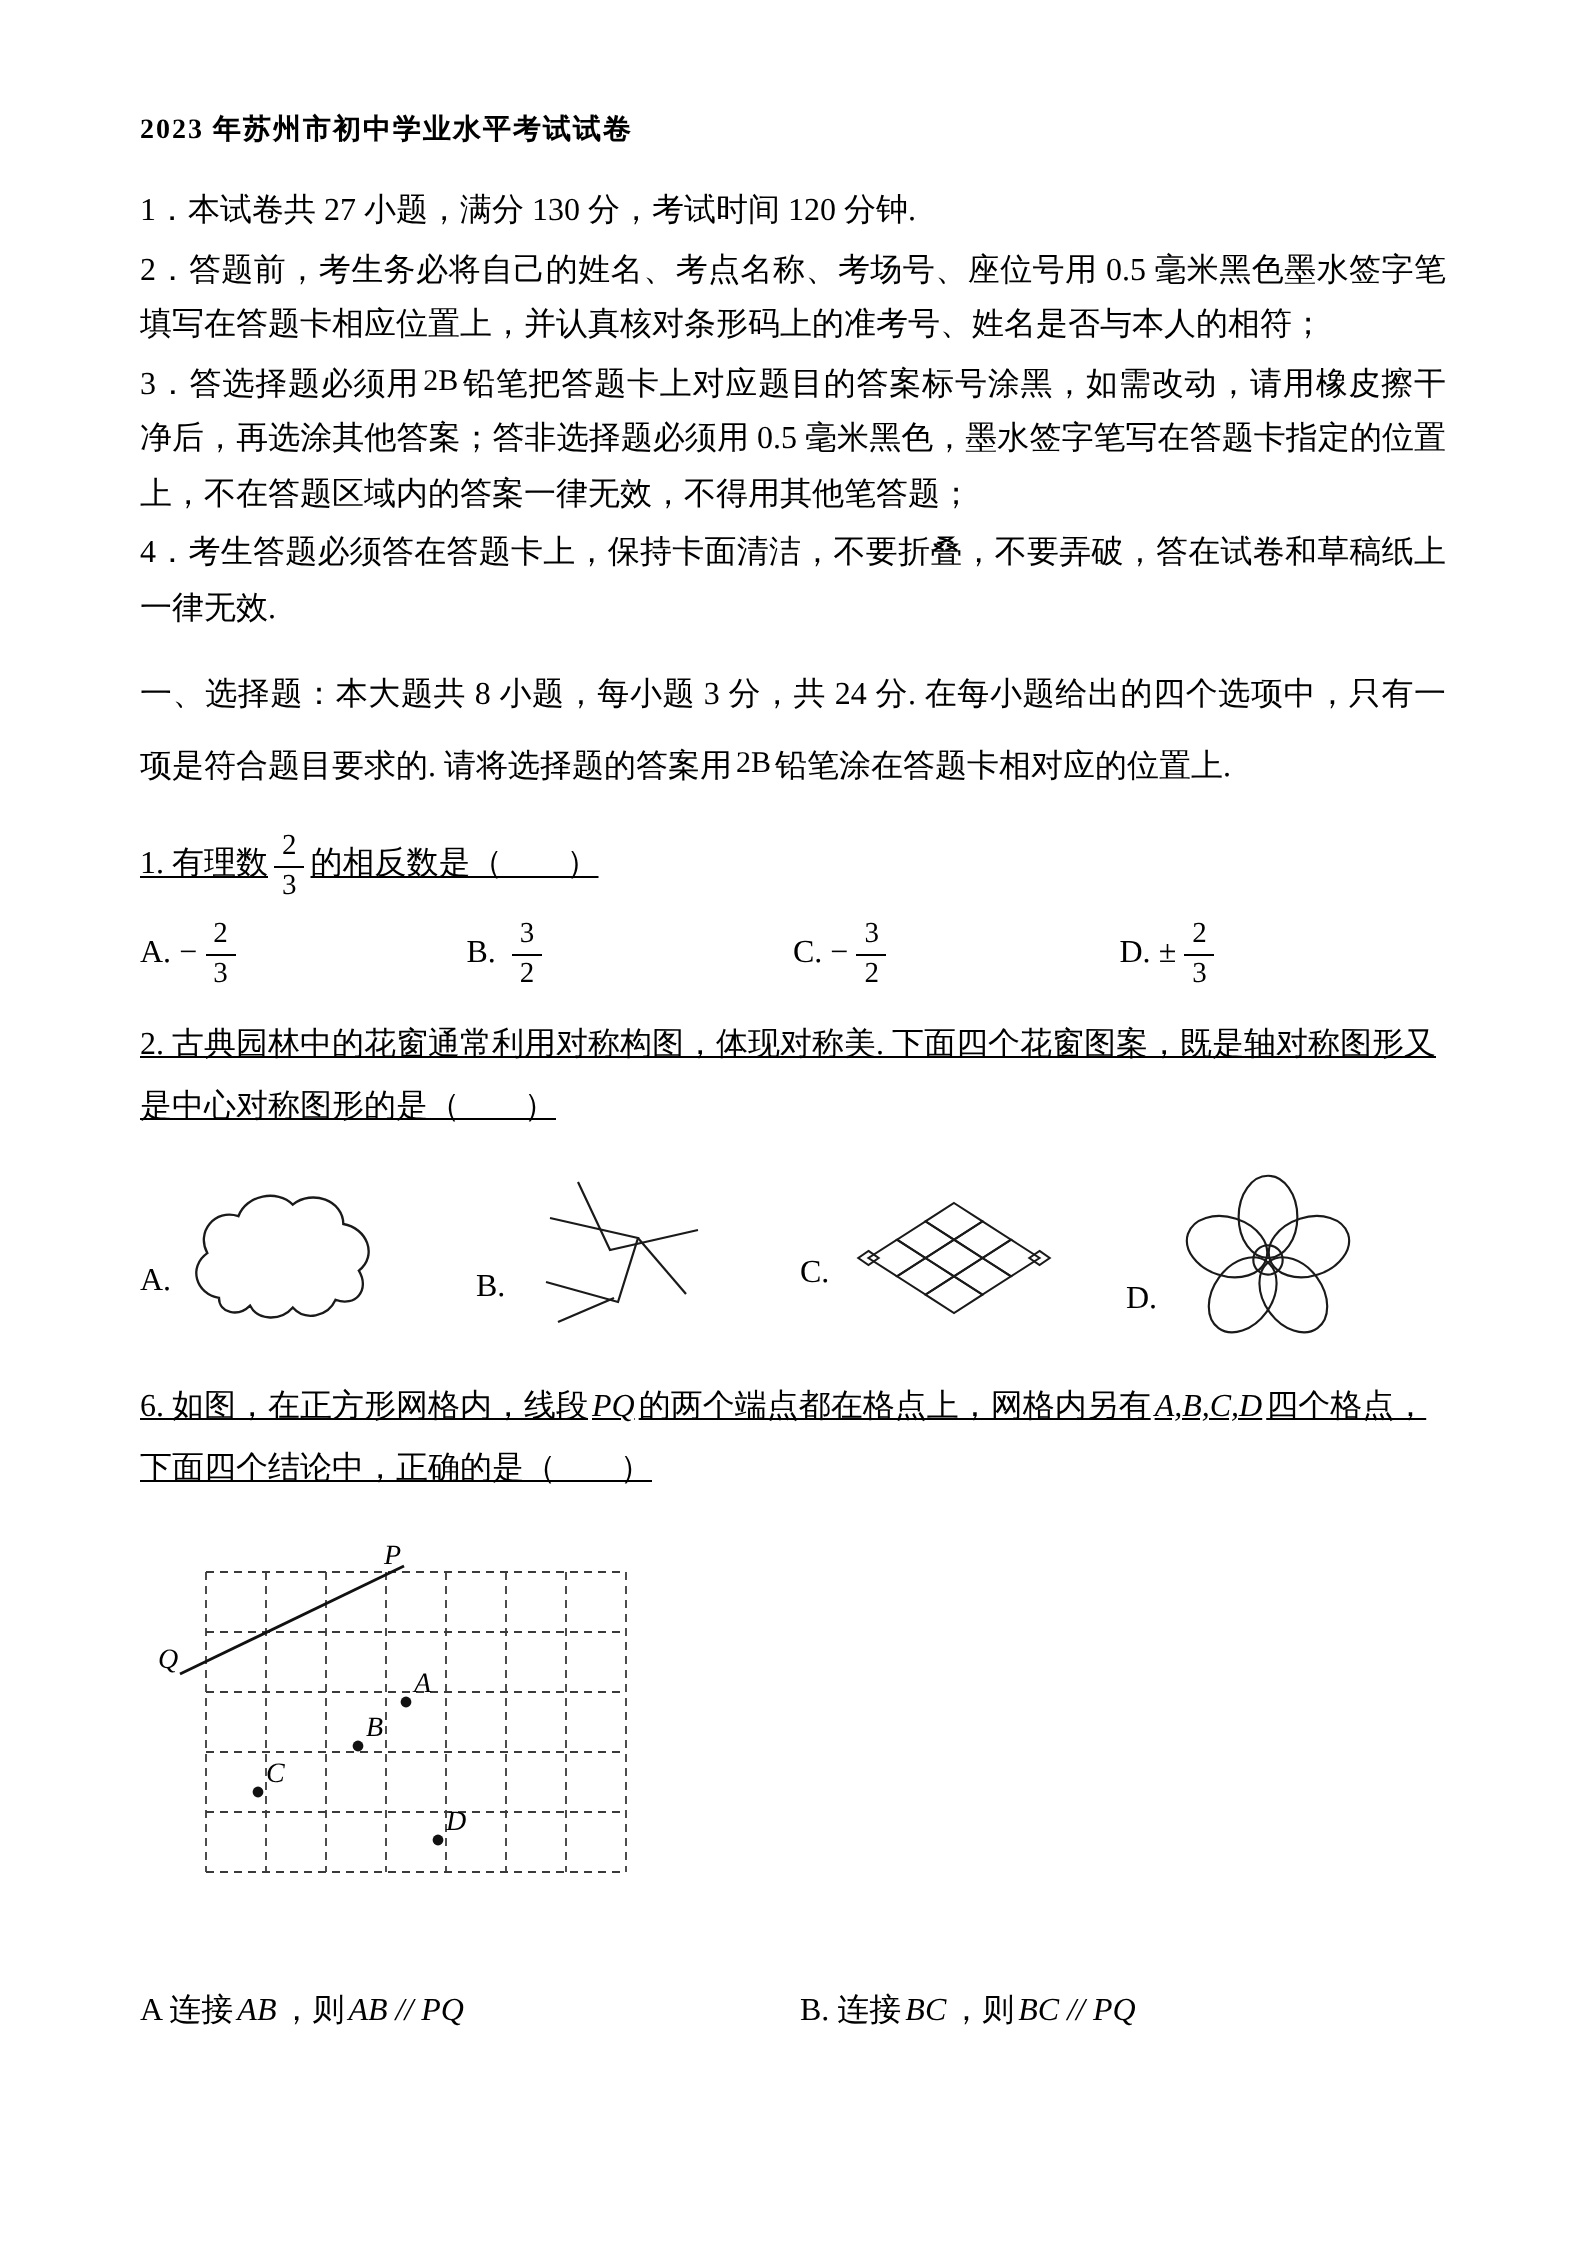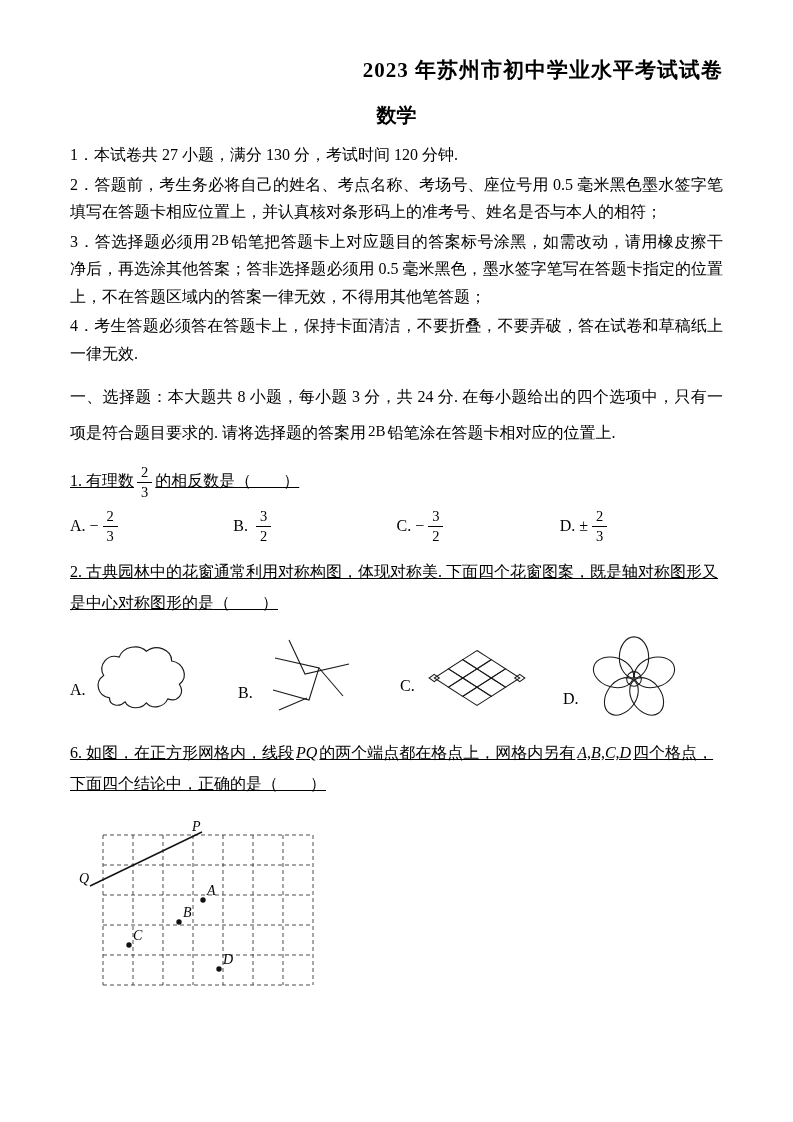--- a/index.html
+++ b/index.html
@@ -5,21 +5,21 @@
   html,body { margin:0; padding:0; background:#ffffff; }
   .page {
     position:relative;
     width:793px; height:1122px;
     box-sizing:border-box;
     padding:56px 70px 20px 70px;
     font-family:"Liberation Serif","DejaVu Serif",serif;
     font-size:16px; color:#000;
     overflow:hidden;
   }
-  .title { text-align:right; font-size:21px; font-weight:bold; margin:0 0 18px 0; letter-spacing:1px; }
+  .title { text-align:left; font-size:14px; font-weight:bold; margin:0 0 18px 0; letter-spacing:1px; }
   .subject { text-align:center; font-size:20px; font-weight:bold; margin:0 0 12px 0; }
   .notice-heading { margin:8px 0 2px 0; line-height:1.7; }
   .para { margin:2px 0; line-height:1.72; text-align:justify; }
   .section-head { margin:12px 0 0 0; line-height:2.25; text-align:justify; }
   .m2b { font-size:15px; position:relative; top:-2px; padding:0 2px; }
   .mi { font-style:italic; padding:0 2px; white-space:nowrap; }
   .frac { display:inline-flex; flex-direction:column; align-items:center; vertical-align:middle; line-height:1; margin:0 3px; }
   .frac .num { padding:0 4px 2px 4px; border-bottom:1px solid #000; font-size:14.5px; }
   .frac .den { padding:2px 4px 0 4px; font-size:14.5px; }
   .q-stem { margin:14px 0 4px 0; line-height:1.9;text-decoration:underline; }
@@ -36,21 +36,20 @@
   .bottom-opts { display:flex; margin-top:20px; line-height:1.8; }
   .bottom-opt-a { width:330px; }
   svg text { font-family:"Liberation Serif","DejaVu Serif",serif; }
 </style>
 </head>
 <body>
 
 <div class="page">
 
   <h1 class="title">2023 年苏州市初中学业水平考试试卷</h1>
-  <h2 class="subject">数学</h2>
 
   <p class="para">1．本试卷共 27 小题，满分 130 分，考试时间 120 分钟.</p>
   <p class="para">2．答题前，考生务必将自己的姓名、考点名称、考场号、座位号用 0.5 毫米黑色墨水签字笔填写在答题卡相应位置上，并认真核对条形码上的准考号、姓名是否与本人的相符；</p>
   <p class="para"><span>3．答选择题必须用</span><span class="m2b">2B</span><span>铅笔把答题卡上对应题目的答案标号涂黑，如需改动，请用橡皮擦干净后，再选涂其他答案；答非选择题必须用 0.5 毫米黑色，墨水签字笔写在答题卡指定的位置上，不在答题区域内的答案一律无效，不得用其他笔答题；</span></p>
   <p class="para">4．考生答题必须答在答题卡上，保持卡面清洁，不要折叠，不要弄破，答在试卷和草稿纸上一律无效.</p>
 
   <p class="section-head"><span>一、选择题：本大题共 8 小题，每小题 3 分，共 24 分. 在每小题给出的四个选项中，只有一项是符合题目要求的. 请将选择题的答案用</span><span class="m2b">2B</span><span>铅笔涂在答题卡相对应的位置上.</span></p>
 
   <div class="q-stem">
     <span>1. 有理数</span><span class="frac">
@@ -175,14 +174,24 @@
       <text x="129" y="74" font-size="14" font-style="italic">A</text>
       <circle cx="101" cy="101" r="2.7" fill="#111"></circle>
       <text x="105" y="96" font-size="14" font-style="italic">B</text>
       <circle cx="51" cy="124" r="2.7" fill="#111"></circle>
       <text x="55" y="119" font-size="14" font-style="italic">C</text>
       <circle cx="141" cy="148" r="2.7" fill="#111"></circle>
       <text x="145" y="143" font-size="14" font-style="italic">D</text>
     </svg>
   </div>
 
+  <div class="bottom-opts">
+    <div class="bottom-opt-a">
+      <span class="lbl">A</span>
+      <span>连接</span><span class="mi">AB</span><span>，则</span><span class="mi">AB // PQ</span>
+    </div>
+    <div>
+      <span class="lbl">B.</span>
+      <span>连接</span><span class="mi">BC</span><span>，则</span><span class="mi">BC // PQ</span>
+    </div>
+  </div>
 
 </div>
 
 </body></html>

